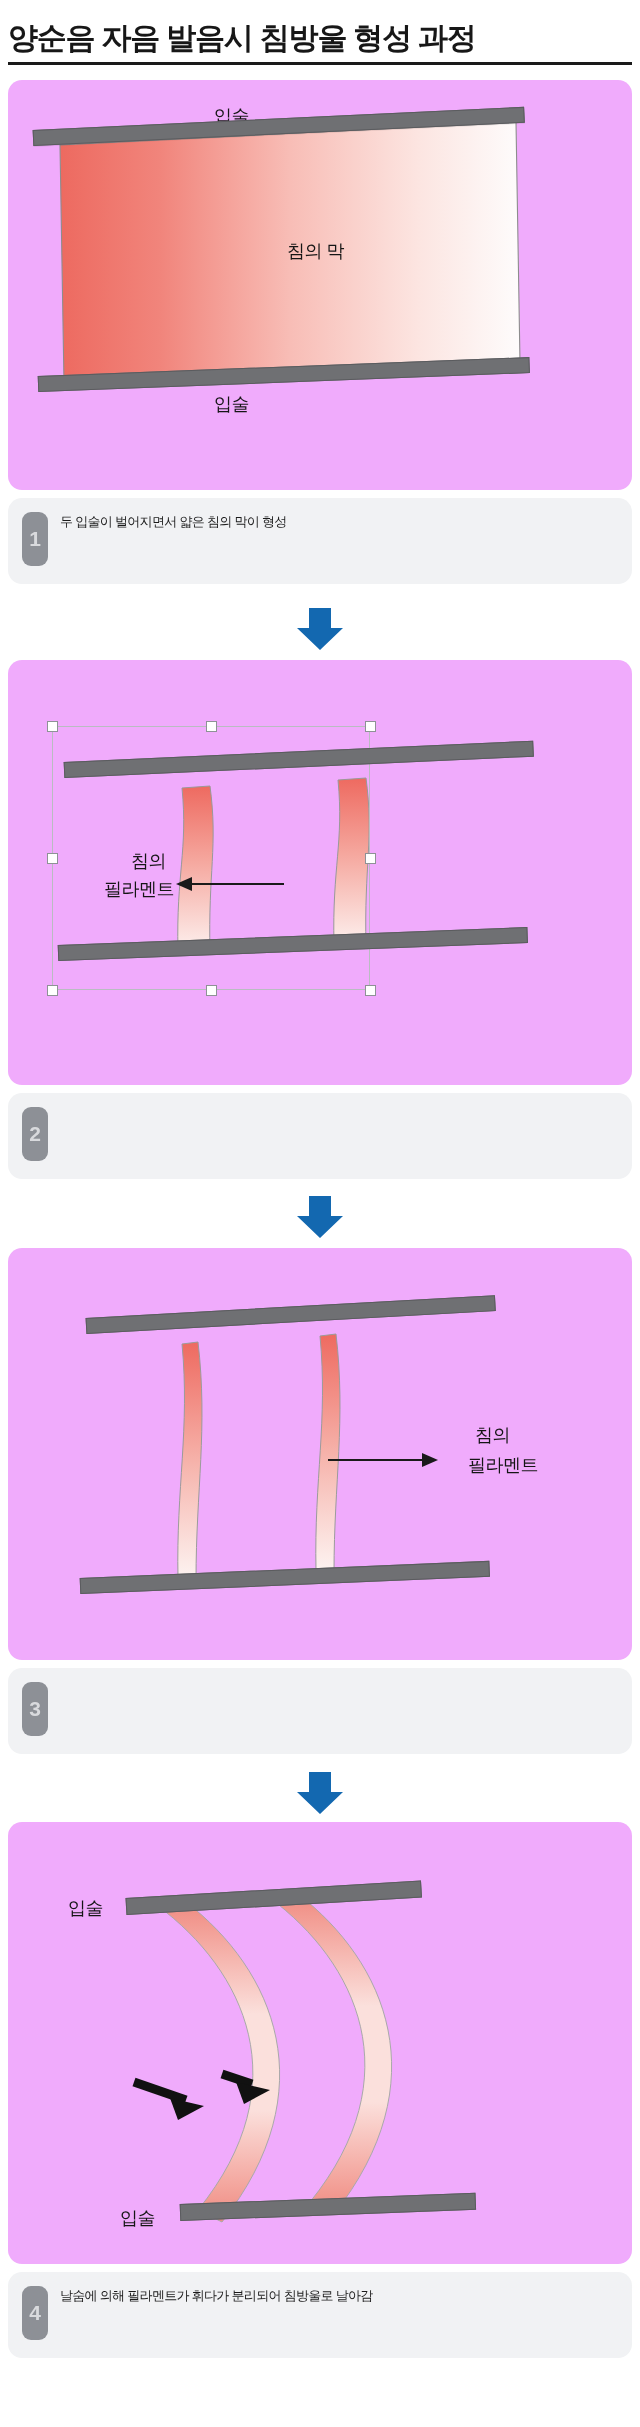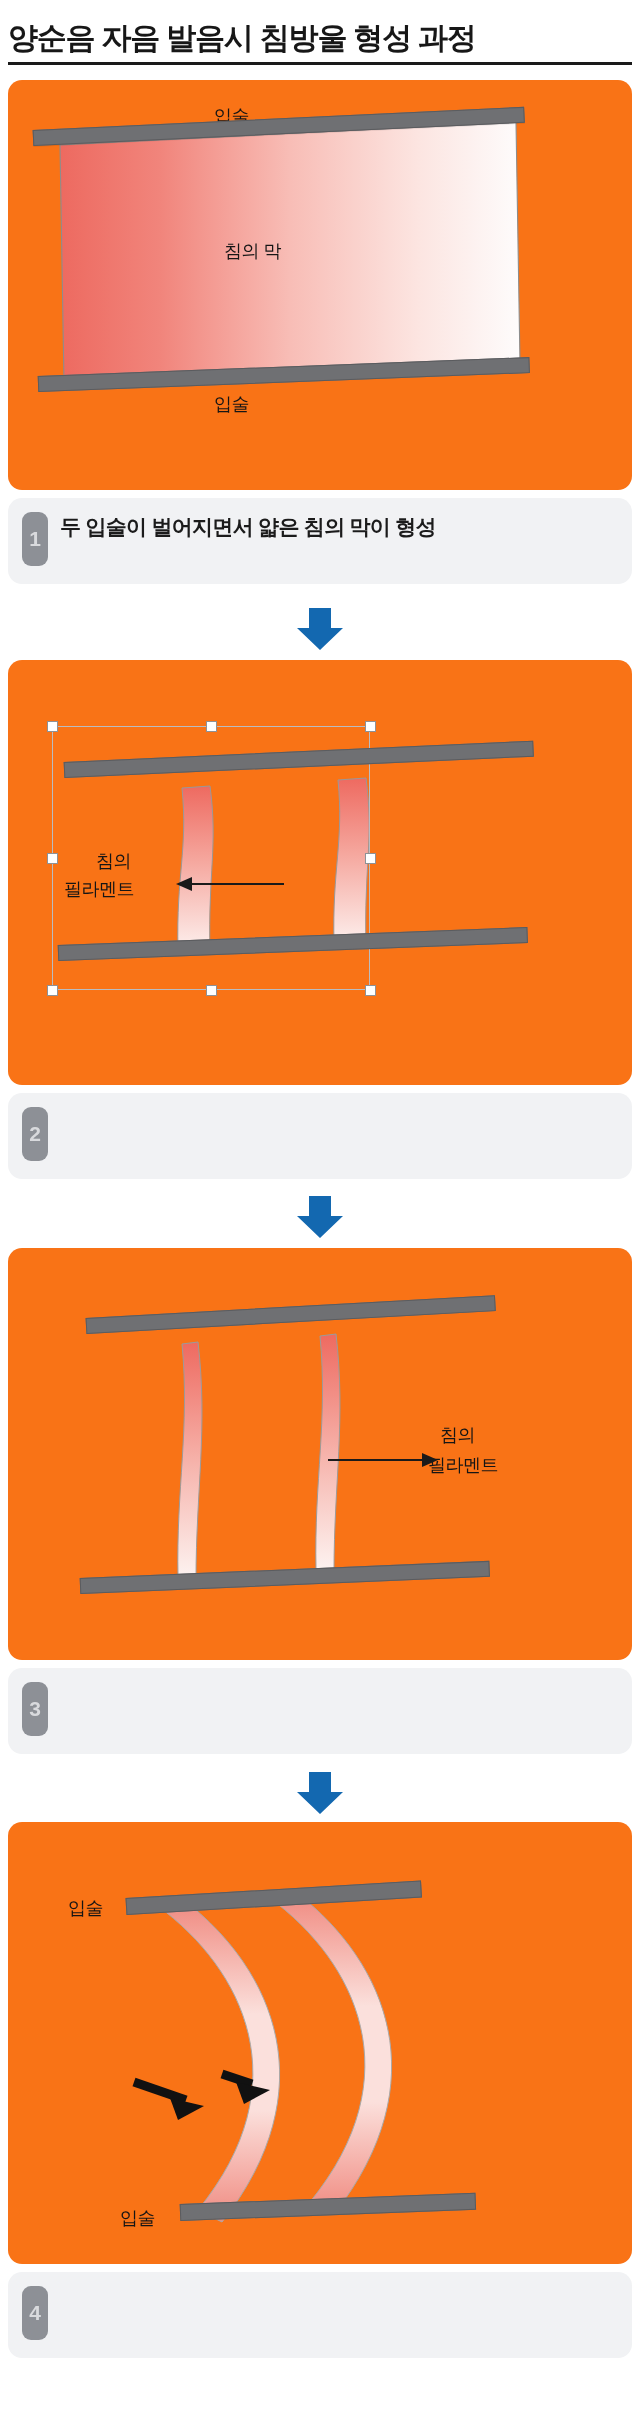--- a/index.html
+++ b/index.html
@@ -37,21 +37,21 @@
     width: 624px;
     height: 3px;
     background: #1a1a1a;
   }
 
   
   .card {
     position: absolute;
     left: 8px;
     width: 624px;
-    background: #f97316;
+    background: #f0abfc;
     border-radius: 14px;
   }
 
   
   .caption {
     position: absolute;
     left: 8px;
     width: 624px;
     background: #f1f2f4;
     border-radius: 14px;
@@ -67,22 +67,22 @@
     background: #8d9096;
     color: #d9dadd;
     font-size: 21px;
     font-weight: 700;
     display: flex;
     align-items: center;
     justify-content: center;
     margin-right: 12px;
   }
   .caption-text {
-    font-size: 21px;
-    font-weight: 700;
+    font-size: 13px;
+    font-weight: 400;
     line-height: 1.38;
     color: #1b1b1b;
     letter-spacing: -0.7px;
     padding-top: 1px;
   }
 
   
   .blue-arrow {
     position: absolute;
     width: 46px;
@@ -106,21 +106,21 @@
     white-space: nowrap;
   }
 
   .inner-label {
     position: absolute;
     font-size: 18px;
     font-weight: 500;
     color: #151515;
     letter-spacing: -0.5px;
     white-space: nowrap;
-    text-align: left;
+    text-align: right;
     line-height: 1.3;
   }
 
   
   .sel-box {
     position: absolute;
     border: 1px solid #b9bcc1;
   }
   .handle {
     position: absolute;
@@ -303,15 +303,16 @@
     <div class="lip" style="left:172px; top:382px; width:296px; height:17px;
                 transform: rotate(-2.2deg); transform-origin: left center;"></div>
 
     <div class="lip-label" style="left:60px; top:74px;">입술</div>
 
     <div class="lip-label" style="left:112px; top:384px;">입술</div>
   </div>
 
   <div class="caption" style="top:2272px; height:86px;">
     <div class="step-badge">4</div>
+    <div class="caption-text">날숨에 의해 필라멘트가 휘다가 분리되어 침방울로 날아감</div>
   </div>
 
 </div>
 
 </body></html>

